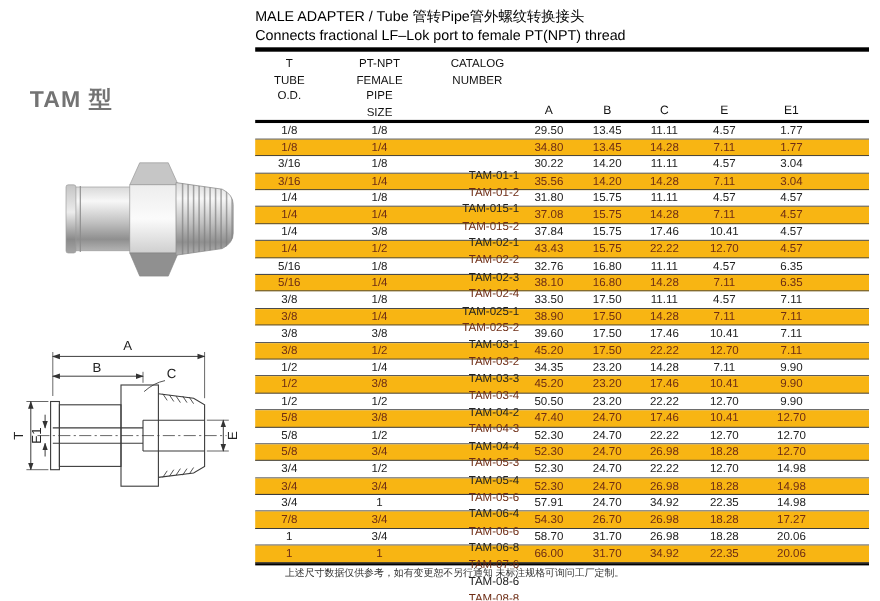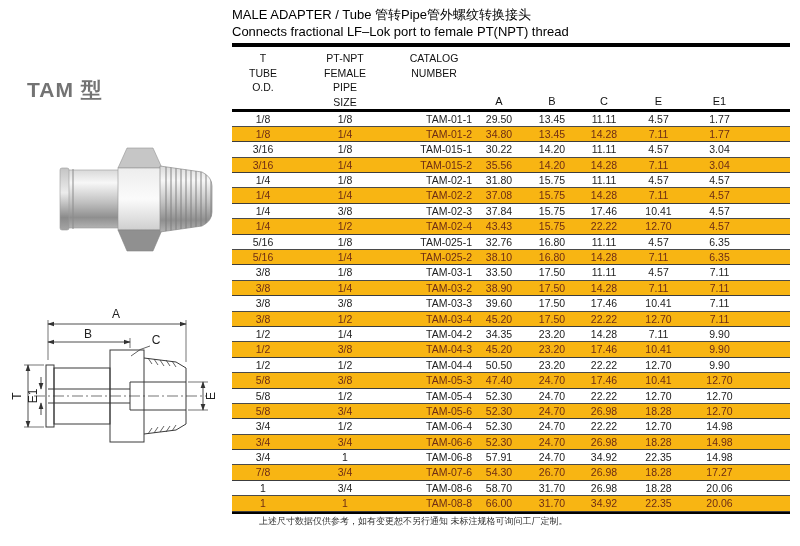--- a/index.html
+++ b/index.html
@@ -24,21 +24,21 @@
   .hcell span{display:block;}
   .dimcell{display:flex;align-items:flex-end;justify-content:center;font-size:11px;color:#111;padding-bottom:2px;}
 
   .c1{width:62px;}.c2{width:102px;}.c3{width:76px;}.c4{width:54px;}
   .c5{width:52px;}.c6{width:52px;}.c7{width:57px;}.c8{width:65px;}.c9{flex:1;}
 
   .trow{display:flex;height:15.4px;box-sizing:border-box;border-bottom:1px solid #4a4a4a;
         font-size:10.5px;line-height:14px;color:#222;background:#fff;}
   .trow.hl{background:#F8B513;color:#6E2D15;border-bottom:1px solid #3c3c3c;}
   .cell{text-align:center;white-space:nowrap;overflow:visible;}
-  .cell.c3{text-align:right;padding-left:3px;box-sizing:border-box;}
+  .cell.c3{text-align:right;padding-left:3px;box-sizing:border-box;margin-top:41px;}
 
   .fn-en{margin-top:4px;font-family:"DejaVu Serif","Liberation Serif",serif;
          font-style:italic;font-weight:600;font-size:9.5px;color:#111;white-space:nowrap;}
   .fn-zh{margin-top:1px;font-size:9px;color:#333;white-space:nowrap;margin-left:27px;}
 </style>
 </head>
 <body>
 
 <div class="page">
 

